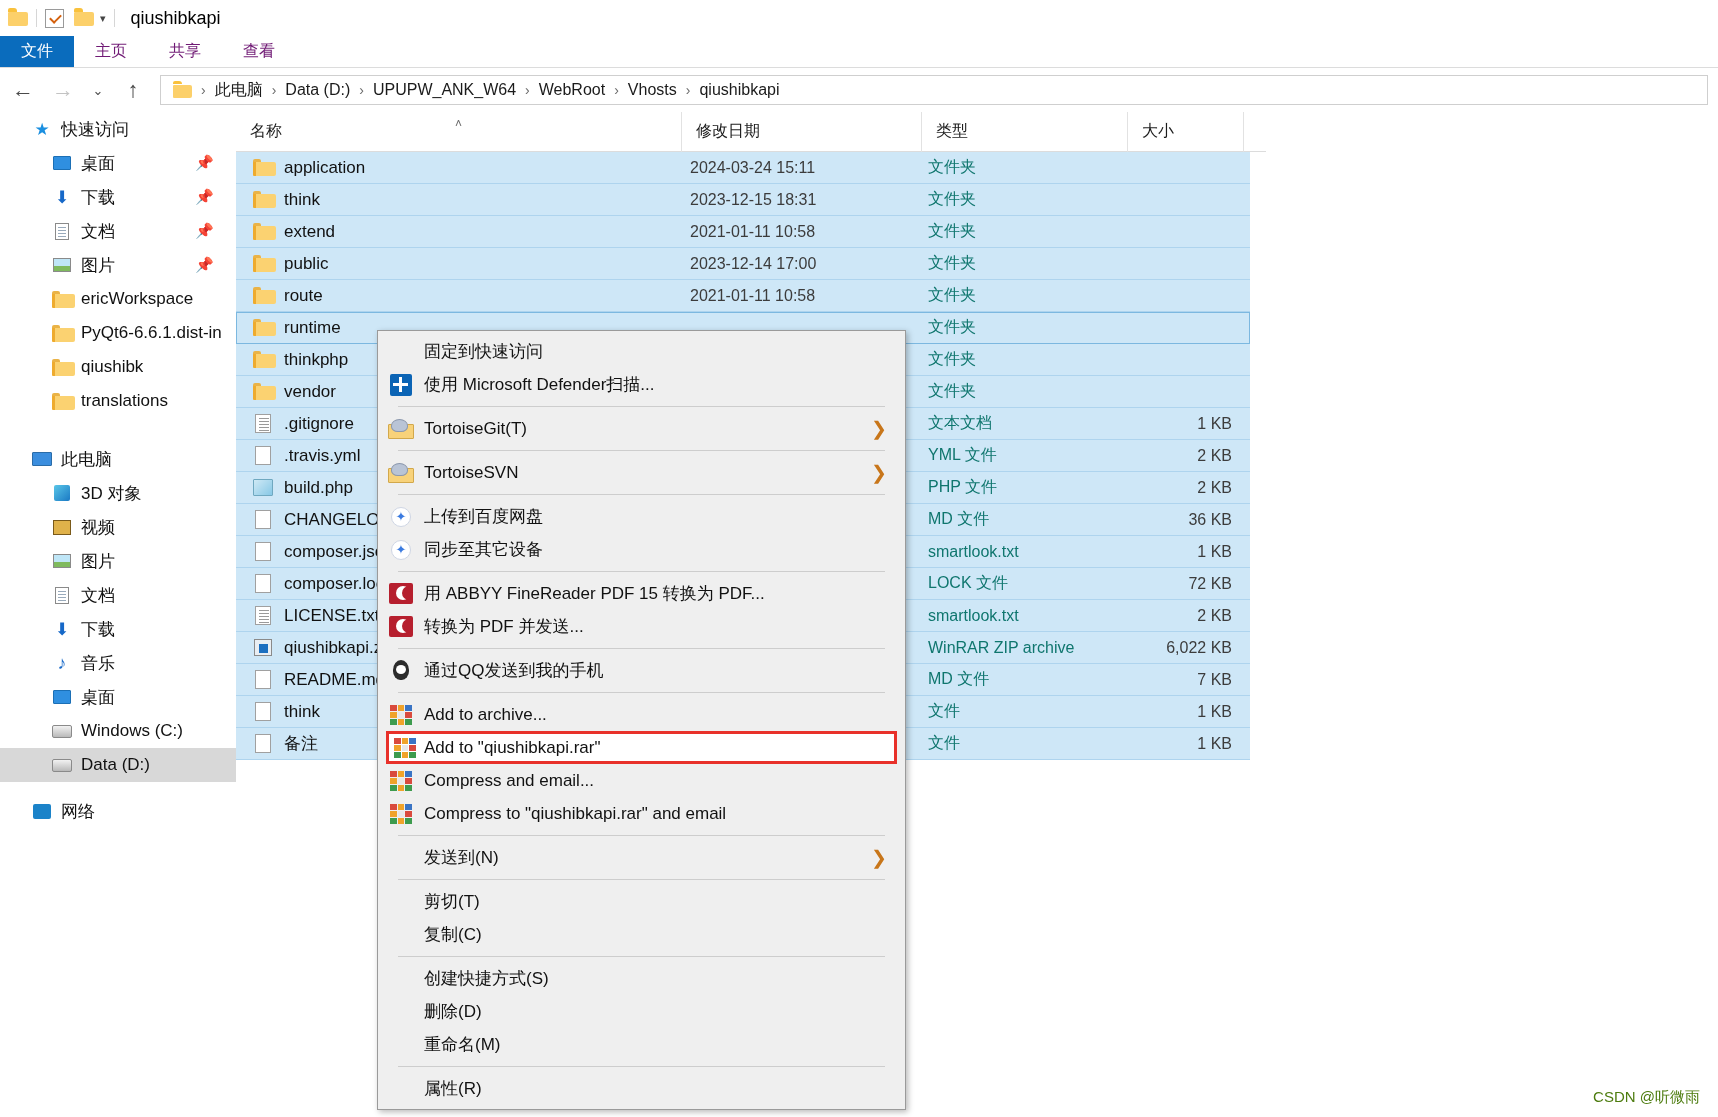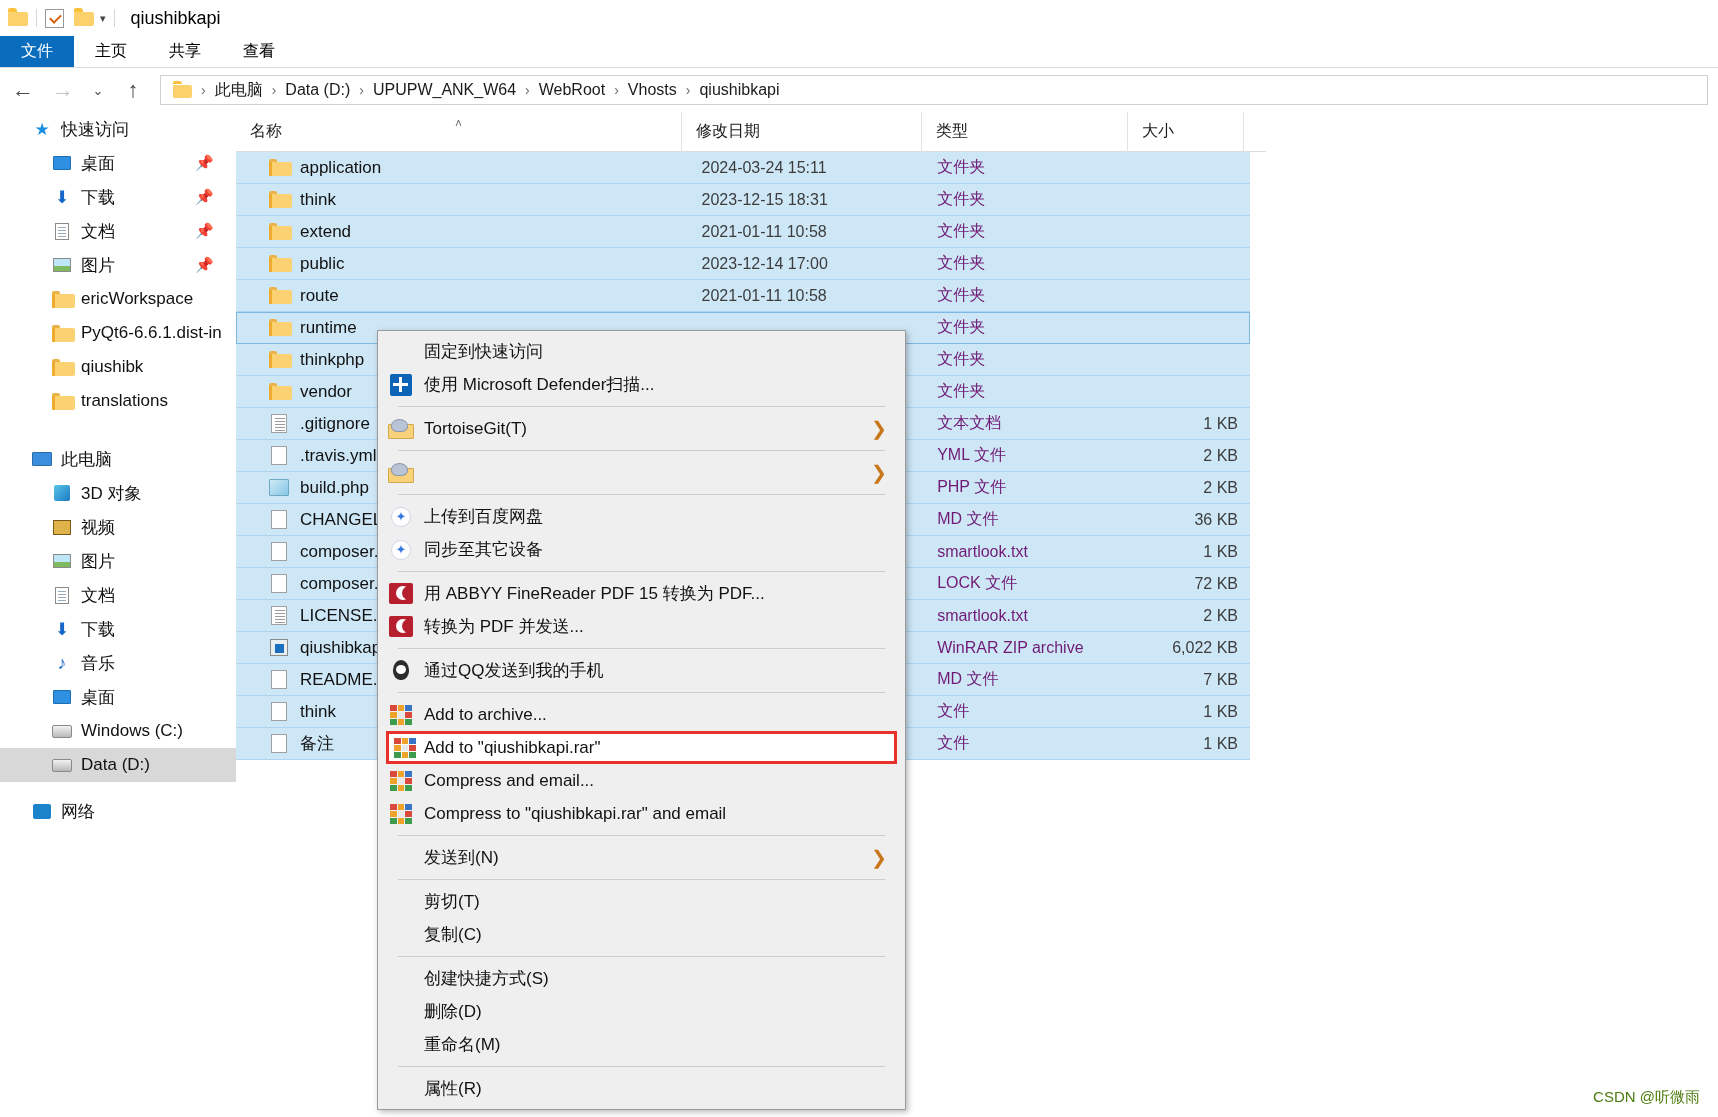--- a/index.html
+++ b/index.html
@@ -45,21 +45,21 @@
   .tb-caret { font-size:11px; color:#444; margin-left:6px; }
 
   
   .ribbon {
     position:absolute; left:0; top:36px; width:1718px; height:32px;
     background:#ffffff; border-bottom:1px solid #dcdcdc;
     display:flex; align-items:stretch;
   }
   .ribtab {
     display:flex; align-items:center; justify-content:center;
-    font-size:16px; color:#000000; padding:0 18px; min-width:74px;
+    font-size:16px; color:#701a75; padding:0 18px; min-width:74px;
     cursor:default;
   }
   .ribtab.file { background:#0a6cbd; color:#fff; }
 
   
   .addrbar {
     position:absolute; left:0; top:68px; width:1718px; height:44px;
     background:#fff; display:flex; align-items:center;
   }
   .nav-btn {
@@ -120,23 +120,23 @@
   }
   .sortcaret {
     position:absolute; top:5px; left:50%; font-size:12px; color:#6a6a6a; transform:translateX(-50%);
   }
   .rows { position:absolute; left:0; top:40px; width:1014px; }
   .row {
     height:32px; display:flex; align-items:center; position:relative;
     background:#cee7f7; border-bottom:1px solid #aed4ee;
   }
   .row.focus { outline:1px solid #7cb8e0; outline-offset:-1px; }
-  .cell-name { width:446px; display:flex; align-items:center; padding-left:14px; font-size:17px; color:#111; white-space:nowrap; overflow:hidden;margin-left:16px;}
+  .cell-name { width:446px; display:flex; align-items:center; padding-left:14px; font-size:17px; color:#111; white-space:nowrap; overflow:hidden;}
   .cell-date { width:240px; font-size:16px; color:#3c3c3c; padding-left:8px; white-space:nowrap; }
-  .cell-type { width:206px; font-size:16px; color:#701a75; padding-left:6px; white-space:nowrap; }
+  .cell-type { width:206px; font-size:16px; color:#0f766e; padding-left:6px; white-space:nowrap; }
   .cell-size { width:116px; font-size:16px; color:#3c3c3c; text-align:right; padding-right:12px; white-space:nowrap;}
   .ficon { width:26px; flex:0 0 26px; margin-right:8px; display:flex; align-items:center; justify-content:center;}
 
   .f-folder { position:relative; width:20px; height:17px; display:block; }
   .f-folder:before {
     content:""; position:absolute; left:0; top:0; width:8px; height:4px;
     background:#eab347; border-radius:2px 2px 0 0;
   }
   .f-folder:after {
     content:""; position:absolute; left:0; top:3px; width:20px; height:14px;
@@ -634,20 +634,21 @@
           <span class="ic-tortoise"></span>
         </span>
         <span class="mi-label">TortoiseGit(T)</span>
         <span class="submark">❯</span>
       </div>
       <div class="sep"></div>
       <div class="mi">
         <span class="mi-ico">
           <span class="ic-tortoise"></span>
         </span>
+        <span class="mi-label">TortoiseSVN</span>
         <span class="submark">❯</span>
       </div>
       <div class="sep"></div>
       <div class="mi">
         <span class="mi-ico">
           <span class="ic-baidu">✦</span>
         </span>
         <span class="mi-label">上传到百度网盘</span>
       </div>
       <div class="mi">

